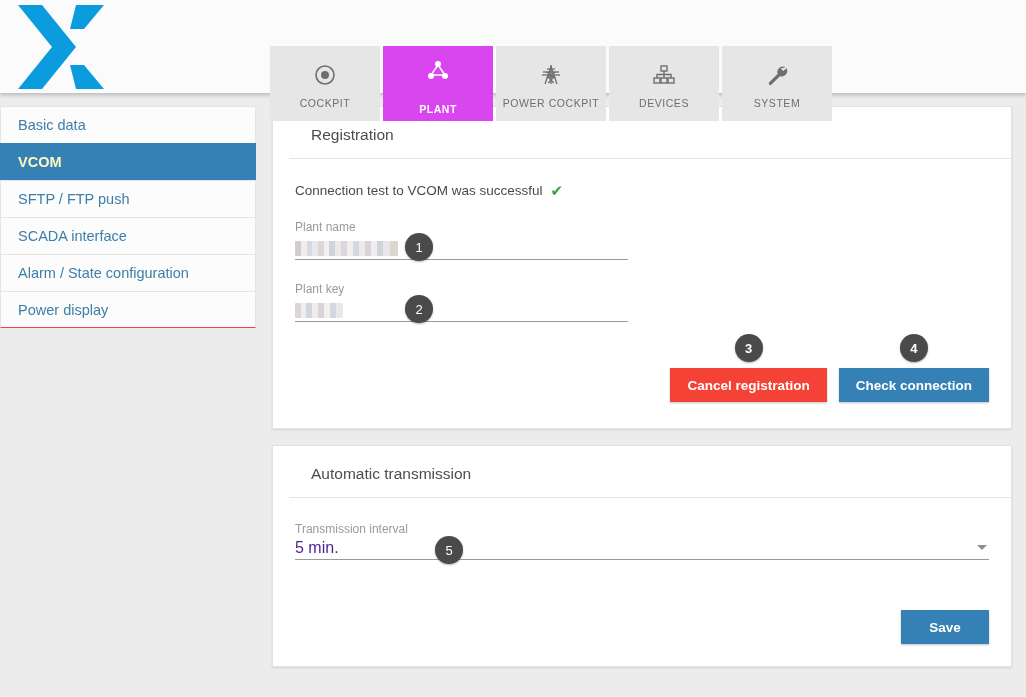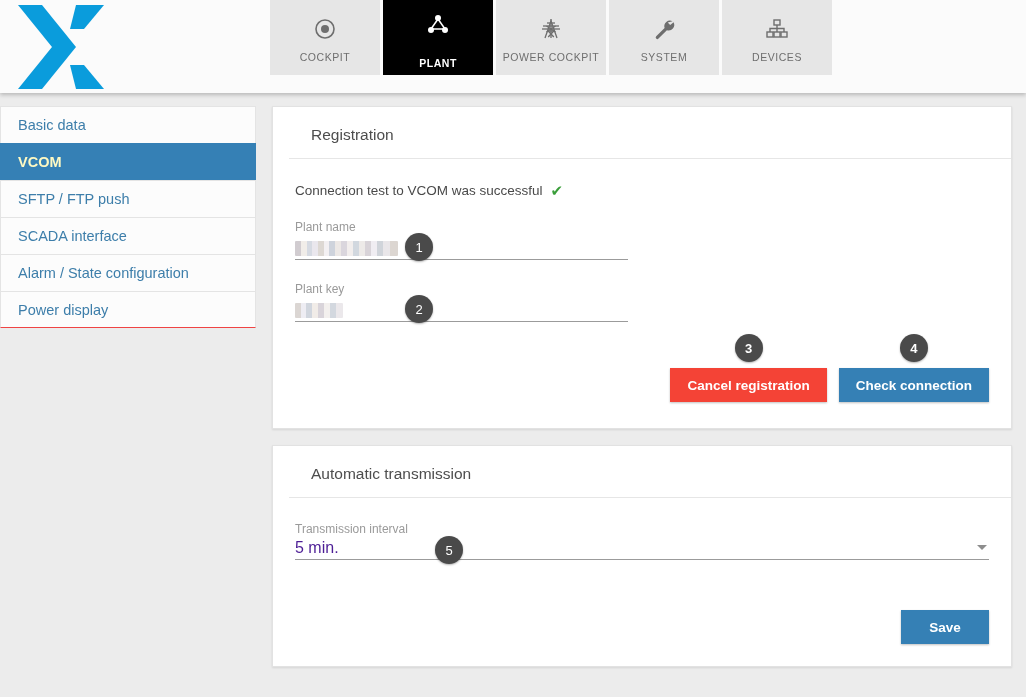--- a/index.html
+++ b/index.html
@@ -26,37 +26,39 @@
     width: 270px;
     height: 93px;
     display: flex;
     align-items: center;
     padding-left: 14px;
   }
   .logo-svg { display: block; }
 
   .nav-tabs {
     display: flex;
+    align-items: flex-end;
     height: 93px;
     gap: 3px;
+    margin-top: 28px;
   }
   .nav-tab {
     width: 110px;
     height: 75px;
     background: #e6e6e6;
     border: none;
     display: flex;
     flex-direction: column;
     align-items: center;
     justify-content: center;
     gap: 9px;
     cursor: pointer;
     padding-top: 4px;
   }
-  .nav-tab.active { background: #000000; gap: 20px; }
+  .nav-tab.active { background: #d946ef; gap: 20px; }
   .nav-tab .tab-ico {
     height: 26px;
     display: flex;
     align-items: center;
     justify-content: center;
     color: #6e6e6e;
   }
   .nav-tab.active .tab-ico { color: #ffffff; }
   .nav-tab .tab-label {
     font-size: 10.5px;
@@ -300,44 +302,44 @@
             <path d="M9.2 14 L14.8 20"></path>
             <path d="M14.8 14 L9.2 20"></path>
           </g>
         </svg>
       </span>
       <span class="tab-label">POWER COCKPIT</span>
     </button>
 
     <button class="nav-tab">
       <span class="tab-ico">
-        <svg width="24" height="24" viewBox="0 0 24 24">
-          <path d="M20.5 4.2 a5.6 5.6 0 0 0 -7.9 6.7 L4.2 19.3 a1.6 1.6 0 0 0 2.3 2.3 l8.4 -8.4 a5.6 5.6 0 0 0 6.7 -7.9 L18.2 8 l-2.5 -2.5 z" fill="currentColor"></path>
-        </svg>
-      </span>
-      <span class="tab-label">SYSTEM</span>
-    </button>
-
-    <button class="nav-tab">
-      <span class="tab-ico">
         <svg width="24" height="22" viewBox="0 0 24 22">
           <g fill="none" stroke="currentColor" stroke-width="1.4">
             <rect x="9" y="2" width="6" height="5"></rect>
             <rect x="2" y="14" width="6" height="5"></rect>
             <rect x="9" y="14" width="6" height="5"></rect>
             <rect x="16" y="14" width="6" height="5"></rect>
             <path d="M12 7 L12 10.5"></path>
             <path d="M5 14 L5 10.5 L19 10.5 L19 14"></path>
             <path d="M12 10.5 L12 14"></path>
           </g>
         </svg>
       </span>
       <span class="tab-label">DEVICES</span>
     </button>
 
+    <button class="nav-tab">
+      <span class="tab-ico">
+        <svg width="24" height="24" viewBox="0 0 24 24">
+          <path d="M20.5 4.2 a5.6 5.6 0 0 0 -7.9 6.7 L4.2 19.3 a1.6 1.6 0 0 0 2.3 2.3 l8.4 -8.4 a5.6 5.6 0 0 0 6.7 -7.9 L18.2 8 l-2.5 -2.5 z" fill="currentColor"></path>
+        </svg>
+      </span>
+      <span class="tab-label">SYSTEM</span>
+    </button>
+
   </div>
 </div>
 
 <div class="page-body">
 
   <div class="sidebar">
     <div class="side-item">
       <span>Basic data</span>
     </div>
     <div class="side-item active">

